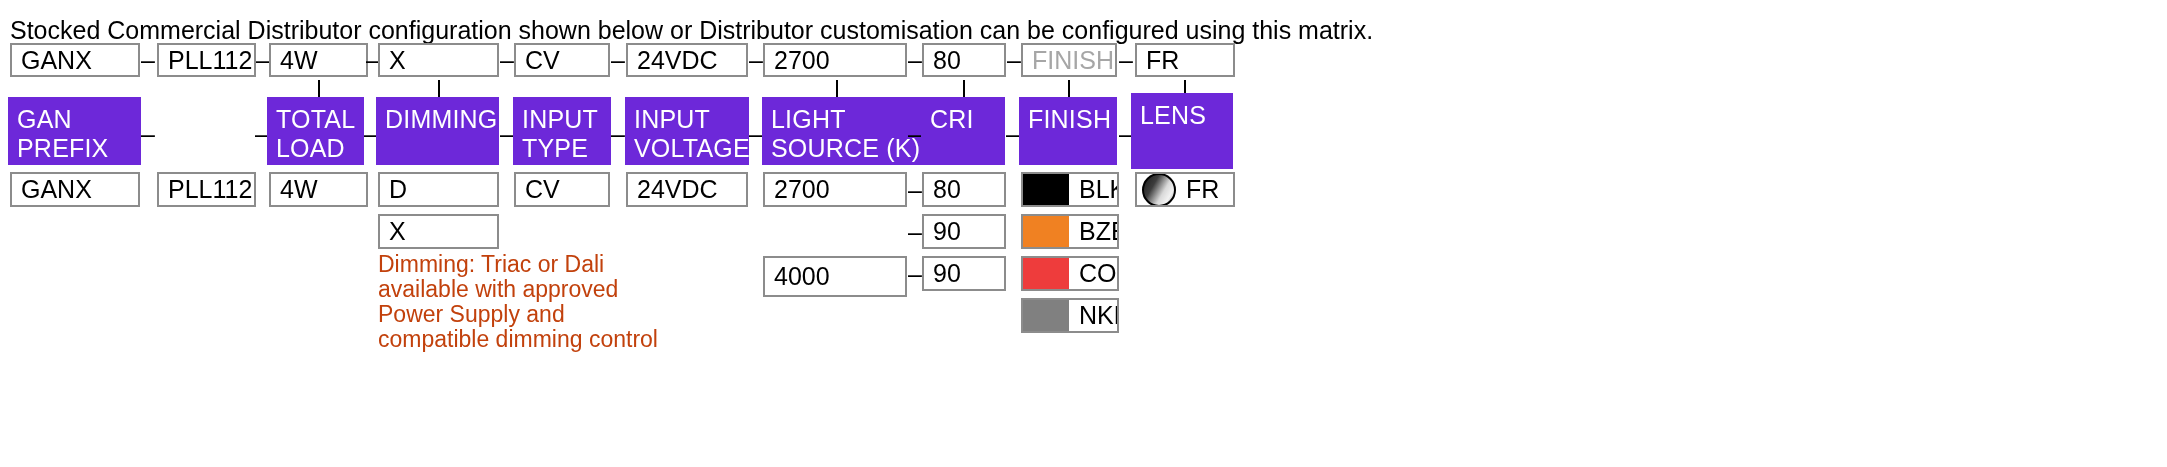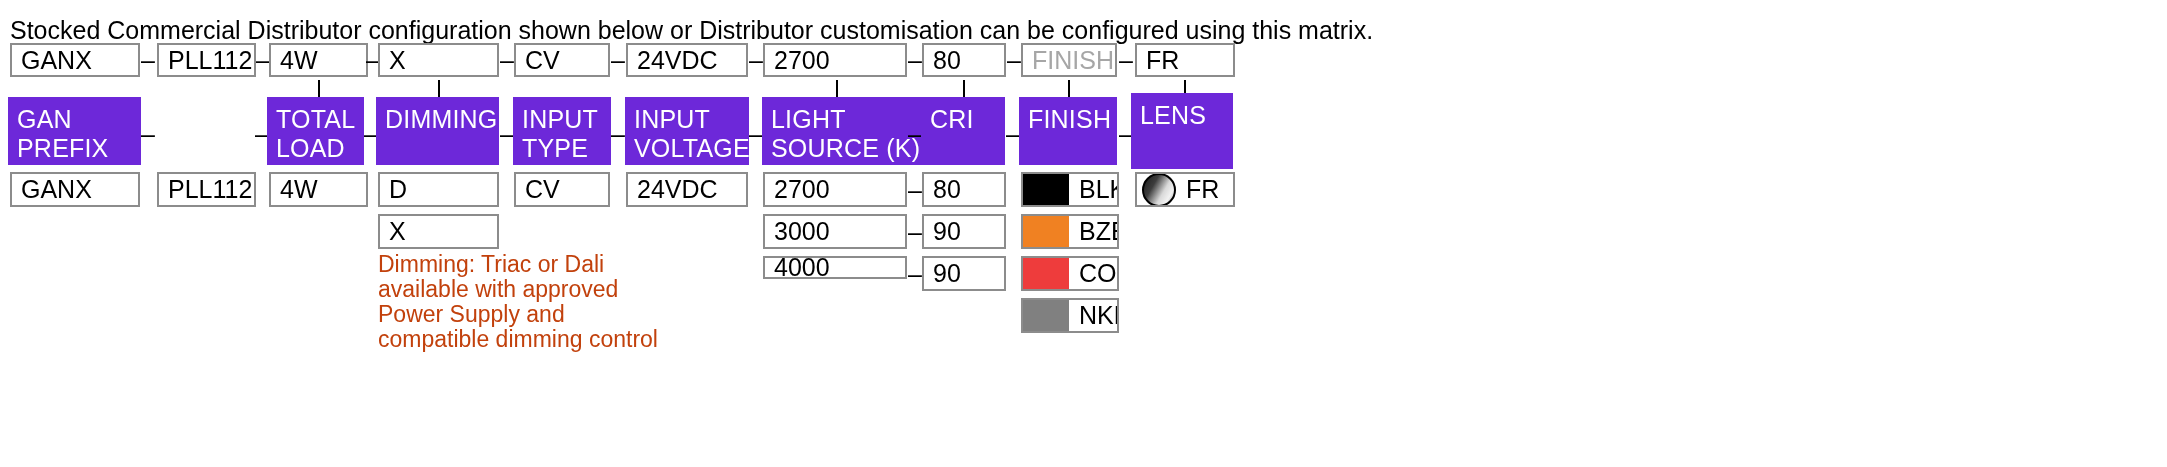--- a/index.html
+++ b/index.html
@@ -193,25 +193,24 @@
 available with approved
 Power Supply and
 compatible dimming control</div>
   <div class="cell" style="left:514px;top:172px;width:96px;height:35px;">CV</div>
   <div class="cell" style="left:626px;top:172px;width:122px;height:35px;">24VDC</div>
 
   <div class="cell" style="left:763px;top:172px;width:144px;height:35px;">2700</div>
   <div class="dash" style="left:908px;top:178px;">–</div>
   <div class="cell" style="left:922px;top:172px;width:84px;height:35px;">80</div>
 
-  <div class="cell" style="left:763px;top:214px;width:144px;height:35px;">3000</div>
   <div class="dash" style="left:908px;top:220px;">–</div>
   <div class="cell" style="left:922px;top:214px;width:84px;height:35px;">90</div>
 
-  <div class="cell" style="left:763px;top:256px;width:144px;height:23px;">4000</div>
+  <div class="cell" style="left:763px;top:256px;width:144px;height:41px;">4000</div>
   <div class="dash" style="left:908px;top:262px;">–</div>
   <div class="cell" style="left:922px;top:256px;width:84px;height:35px;">90</div>
 
   <div class="swatchrow" style="left:1021px;top:172px;width:98px;height:35px;">
     <span class="swatch" id="sw0" style="background: rgb(0, 0, 0);"></span>
     <span class="swatchlabel">BLK</span>
   </div>
   <div class="swatchrow" style="left:1021px;top:214px;width:98px;height:35px;">
     <span class="swatch" id="sw1" style="background: rgb(240, 129, 34);"></span>
     <span class="swatchlabel">BZE</span>

